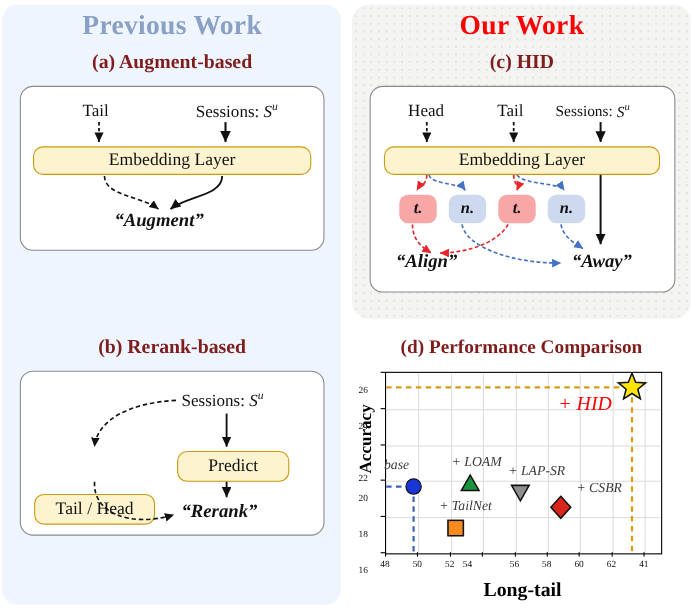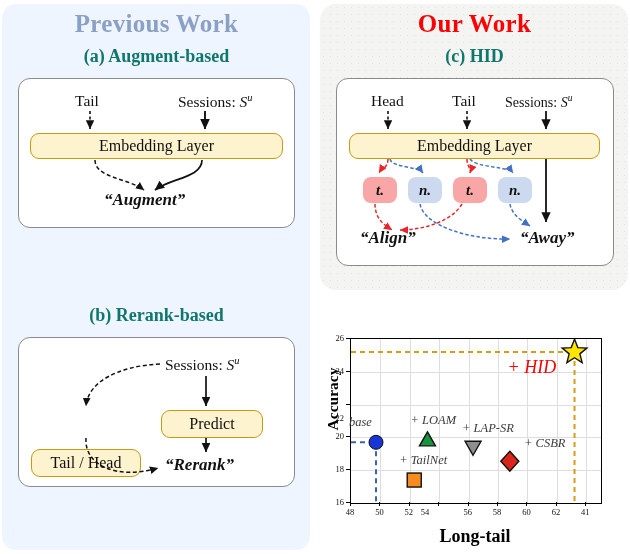--- a/index.html
+++ b/index.html
@@ -18,21 +18,21 @@
 
   
   .sec-title{position:absolute;text-align:center;font-weight:bold;
       font-family:"Liberation Serif", serif;}
   #title-previous{left:14px;top:10px;width:285px;font-size:25px;
       color:#8aa0c4;letter-spacing:.3px;}
   #title-our{left:332px;top:10px;width:285px;font-size:25px;
       color:#fd0000;letter-spacing:.3px;}
 
   .panel-caption{position:absolute;text-align:center;font-weight:bold;
-      font-size:18px;color:#0f766e;font-family:"Liberation Serif", serif;}
+      font-size:18px;color:#7f1d1d;font-family:"Liberation Serif", serif;}
   #cap-a{left:14px;top:46px;width:285px;}
   #cap-c{left:332px;top:46px;width:285px;}
   #cap-b{left:14px;top:305px;width:285px;}
   #cap-d{left:320px;top:305px;width:308px;font-size:17.5px;}
 
   
   .card{position:absolute;background:#fff;border:1.6px solid #8b8b8b;
       border-radius:12px;}
   #card-a{left:18px;top:78px;width:275px;height:148px;}
   #card-c{left:336px;top:78px;width:276px;height:186px;}
@@ -65,22 +65,22 @@
   
   #chart-wrap{position:absolute;left:320px;top:330px;width:308px;height:224px;}
   #plot{position:absolute;left:30px;top:8px;width:250px;height:164px;
       border-left:1.6px solid #000;border-bottom:1.6px solid #000;
       border-right:1.6px solid #000;border-top:1.6px solid #000;
       background:#fff;}
   .gridv{position:absolute;top:0;bottom:0;width:1px;background:#dedede;}
   .gridh{position:absolute;left:0;right:0;height:1px;background:#dedede;}
   .xtick{position:absolute;font-size:8.5px;color:#111;text-align:center;
       width:20px;font-family:"Liberation Serif", serif;}
-  .ytick{position:absolute;font-size:8.5px;color:#111;text-align:right;
-      width:18px;font-family:"Liberation Serif", serif;}
+  .ytick{position:absolute;font-size:8.5px;color:#111;text-align:left;
+      width:18px;font-family:"Liberation Serif", serif;margin-top:16px;}
   .tickmarkx{position:absolute;width:1px;height:4px;background:#000;}
   .tickmarky{position:absolute;height:1px;width:4px;background:#000;}
   #xlabel{position:absolute;left:30px;top:196px;width:250px;text-align:center;
       font-weight:bold;font-size:18px;color:#000;}
   #ylabel{position:absolute;left:-47px;top:60px;width:120px;text-align:center;
       font-weight:bold;font-size:15.5px;color:#000;
       transform:rotate(-90deg);transform-origin:center center;}
   .ptlabel{position:absolute;font-style:italic;font-size:12.5px;
       color:#3a3a3a;white-space:nowrap;
       font-family:"Liberation Serif", serif;}
@@ -208,20 +208,21 @@
       <path d="M420,204 C424,226 470,240 510,239" fill="none" stroke="#4372c4" stroke-width="1.5" stroke-dasharray="3.5,2.2" marker-end="url(#ahblue)"></path>
     </g>
     <g>
       <path d="M510,204 C512,216 524,222 530,226" fill="none" stroke="#4372c4" stroke-width="1.5" stroke-dasharray="3.5,2.2" marker-end="url(#ahblue)"></path>
     </g>
     <g>
       <line x1="546" y1="159" x2="546" y2="222" stroke="#111" stroke-width="1.8" marker-end="url(#ahb)"></line>
     </g>
   </svg>
 
+  <div class="panel-caption" id="cap-d">(d) Performance Comparison</div>
   <div id="chart-wrap">
     <div id="plot">
         <div class="gridv" style="left: 29.4118px;"></div>
         <div class="gridv" style="left: 58.8235px;"></div>
         <div class="gridv" style="left: 88.2353px;"></div>
         <div class="gridv" style="left: 117.647px;"></div>
         <div class="gridv" style="left: 147.059px;"></div>
         <div class="gridv" style="left: 176.471px;"></div>
         <div class="gridv" style="left: 205.882px;"></div>
         <div class="gridv" style="left: 235.294px;"></div>

